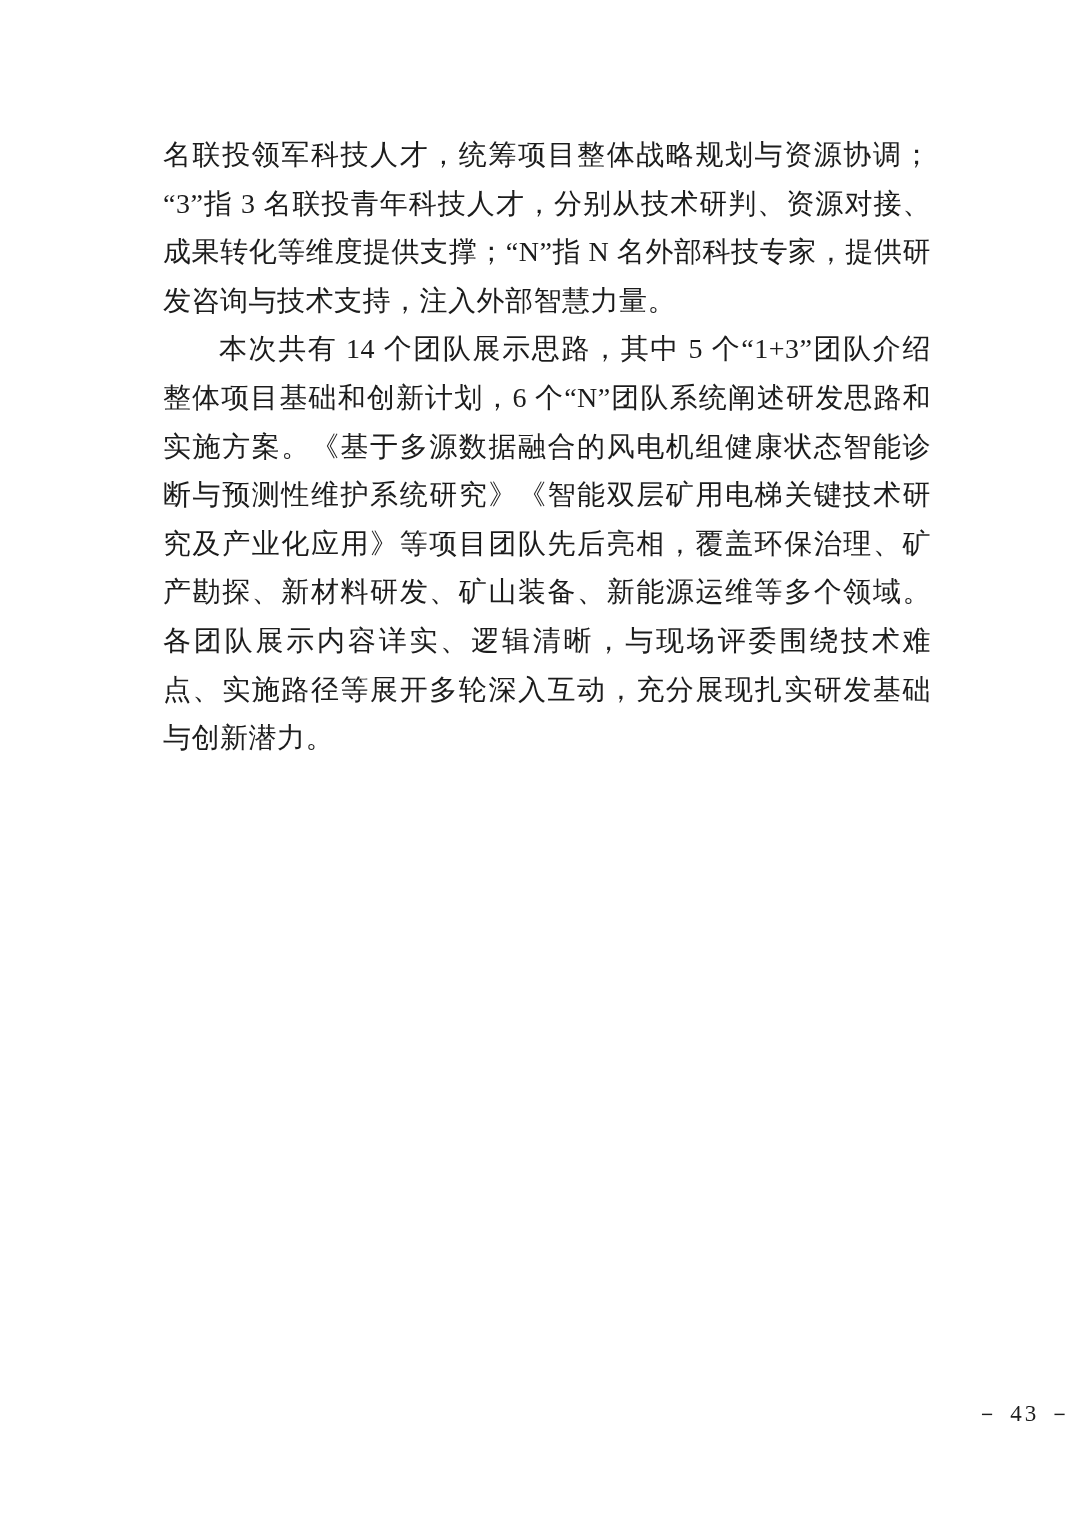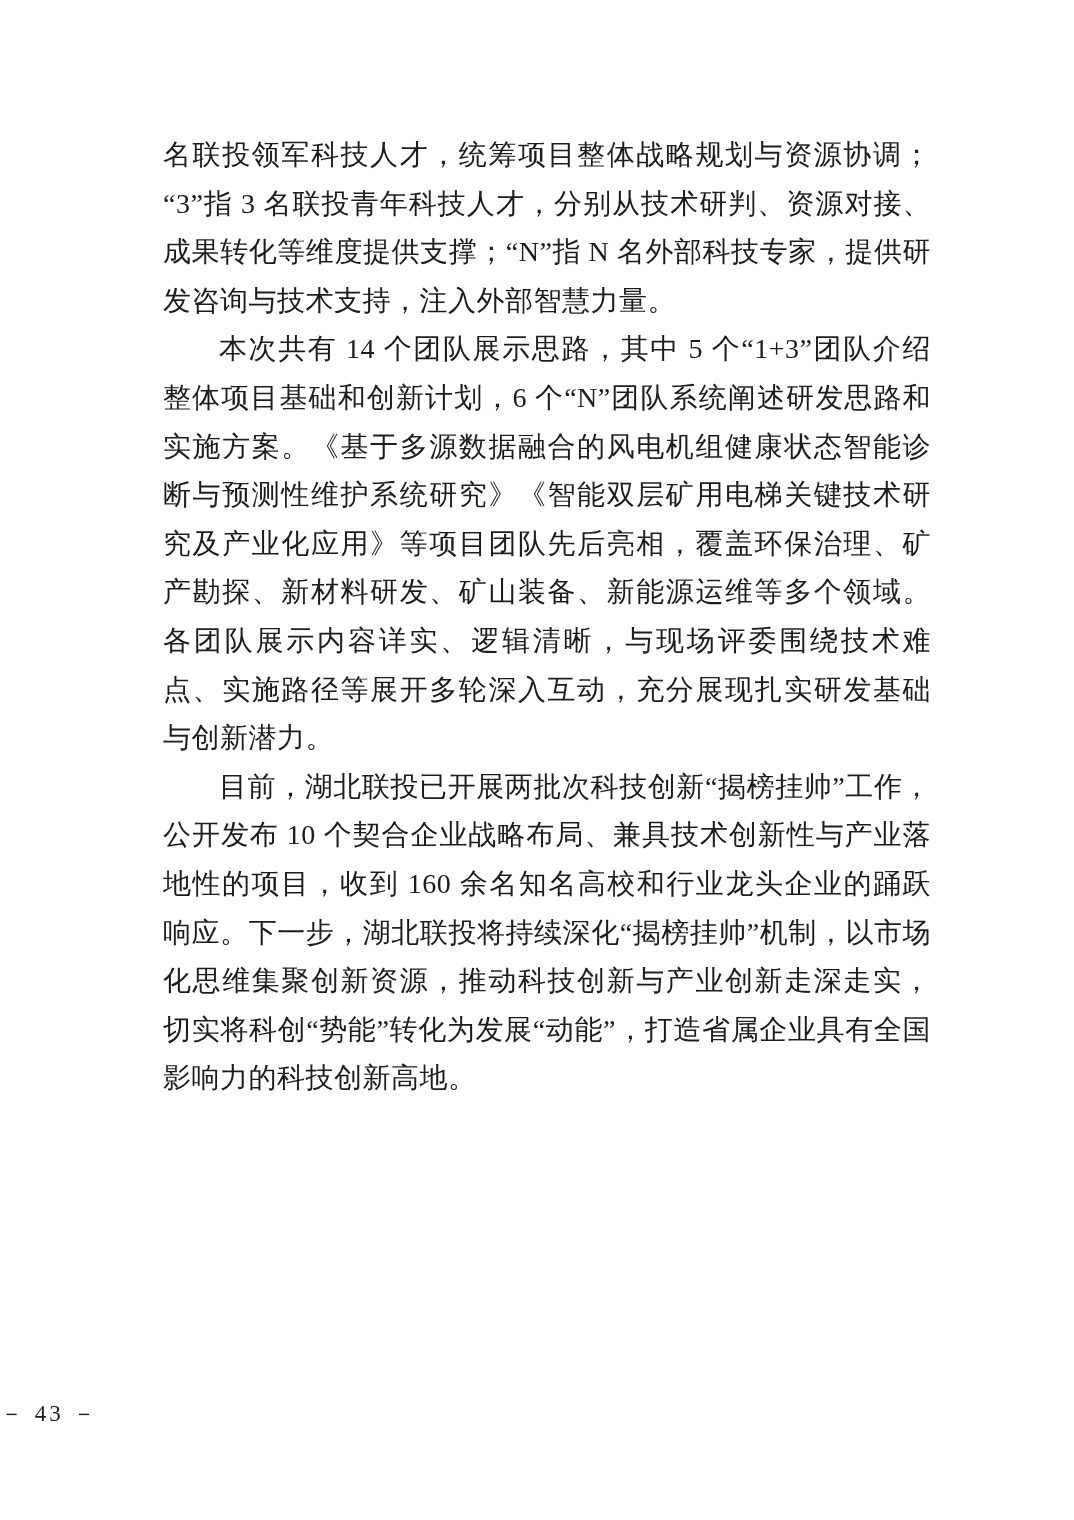--- a/index.html
+++ b/index.html
@@ -32,32 +32,31 @@
     padding: 0;
   }
   .text-block p.indent {
     text-indent: 2em;
   }
   .page-footer {
     position: absolute;
     top: 1398px;
     left: 0;
     width: 100%;
-    text-align: left;
+    text-align: right;
     font-size: 23px;
     letter-spacing: 3px;
     color: #1c1c1c;
   }
 </style>
 </head>
 <body>
 
 <div class="page">
 
   <div class="text-block">
     <p>名联投领军科技人才，统筹项目整体战略规划与资源协调；“3”指 3 名联投青年科技人才，分别从技术研判、资源对接、成果转化等维度提供支撑；“N”指 N 名外部科技专家，提供研发咨询与技术支持，注入外部智慧力量。</p>
     <p class="indent">本次共有 14 个团队展示思路，其中 5 个“1+3”团队介绍整体项目基础和创新计划，6 个“N”团队系统阐述研发思路和实施方案。《基于多源数据融合的风电机组健康状态智能诊断与预测性维护系统研究》《智能双层矿用电梯关键技术研究及产业化应用》等项目团队先后亮相，覆盖环保治理、矿产勘探、新材料研发、矿山装备、新能源运维等多个领域。各团队展示内容详实、逻辑清晰，与现场评委围绕技术难点、实施路径等展开多轮深入互动，充分展现扎实研发基础与创新潜力。</p>
-    <p class="indent">目前，湖北联投已开展两批次科技创新“揭榜挂帅”工作，公开发布 10 个契合企业战略布局、兼具技术创新性与产业落地性的项目，收到 160 余名知名高校和行业龙头企业的踊跃响应。下一步，湖北联投将持续深化“揭榜挂帅”机制，以市场化思维集聚创新资源，推动科技创新与产业创新走深走实，切实将科创“势能”转化为发展“动能”，打造省属企业具有全国影响力的科技创新高地。</p>
   </div>
 
   <div class="page-footer">－ 43 －</div>
 
 </div>
 
 </body></html>

